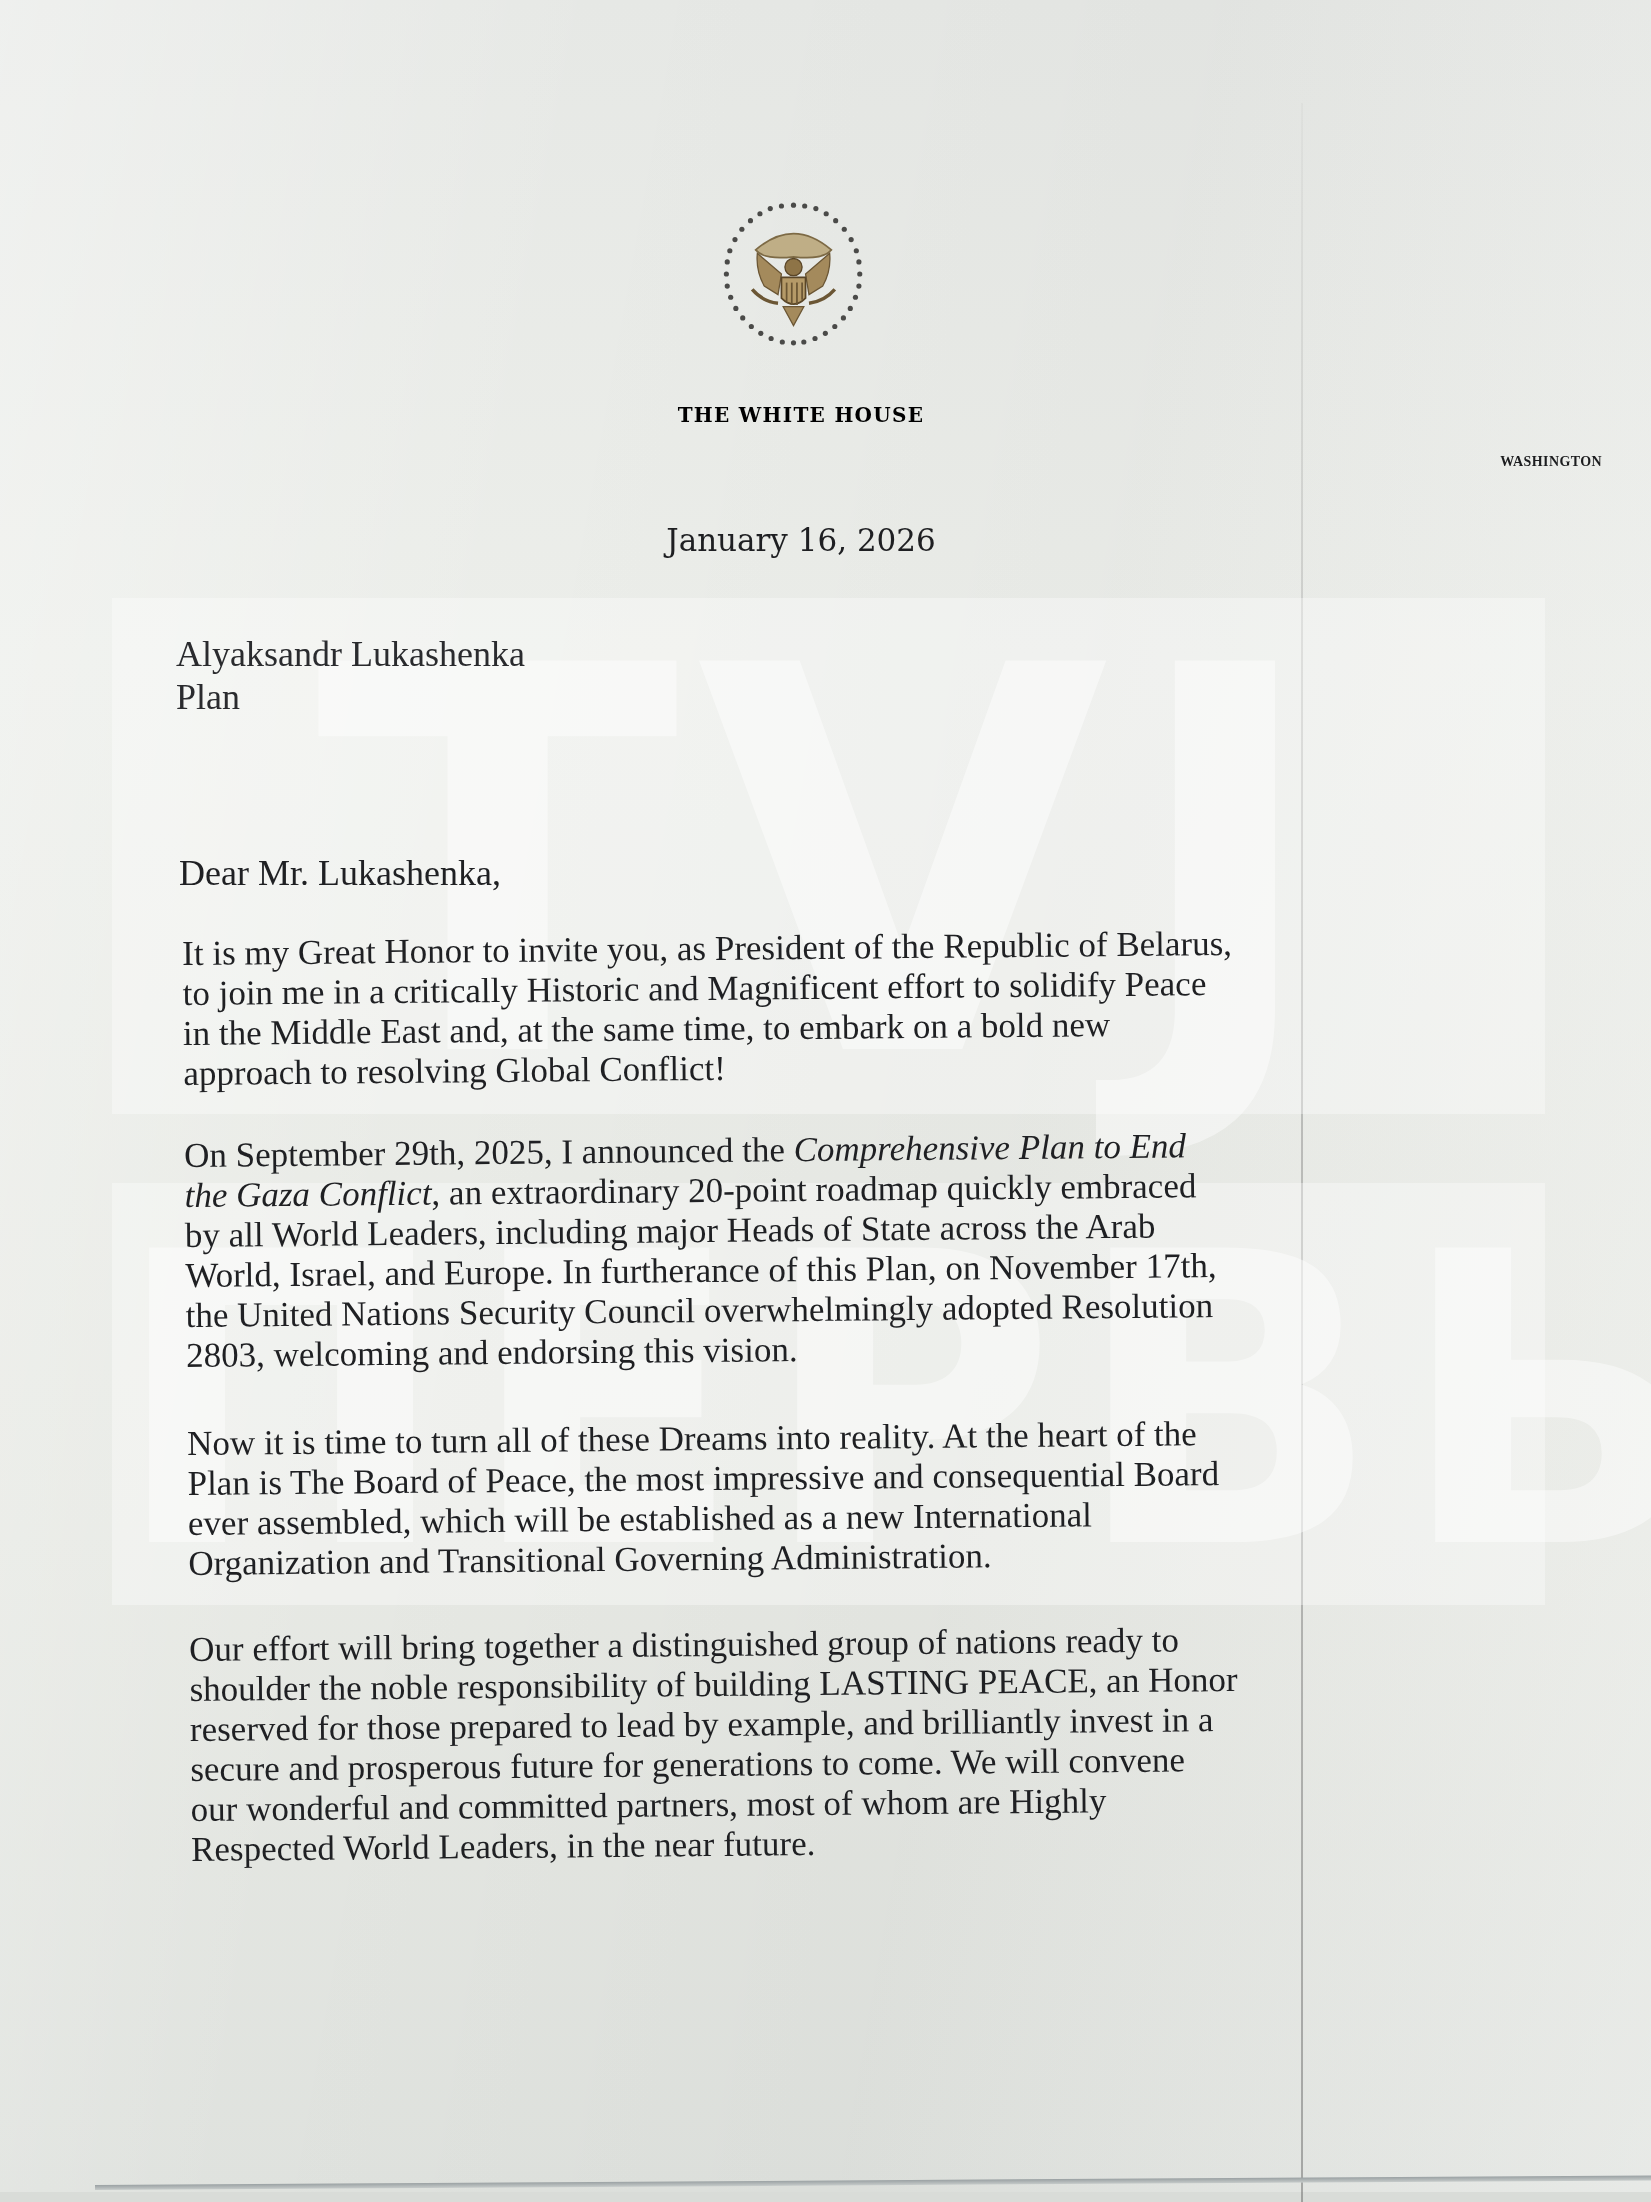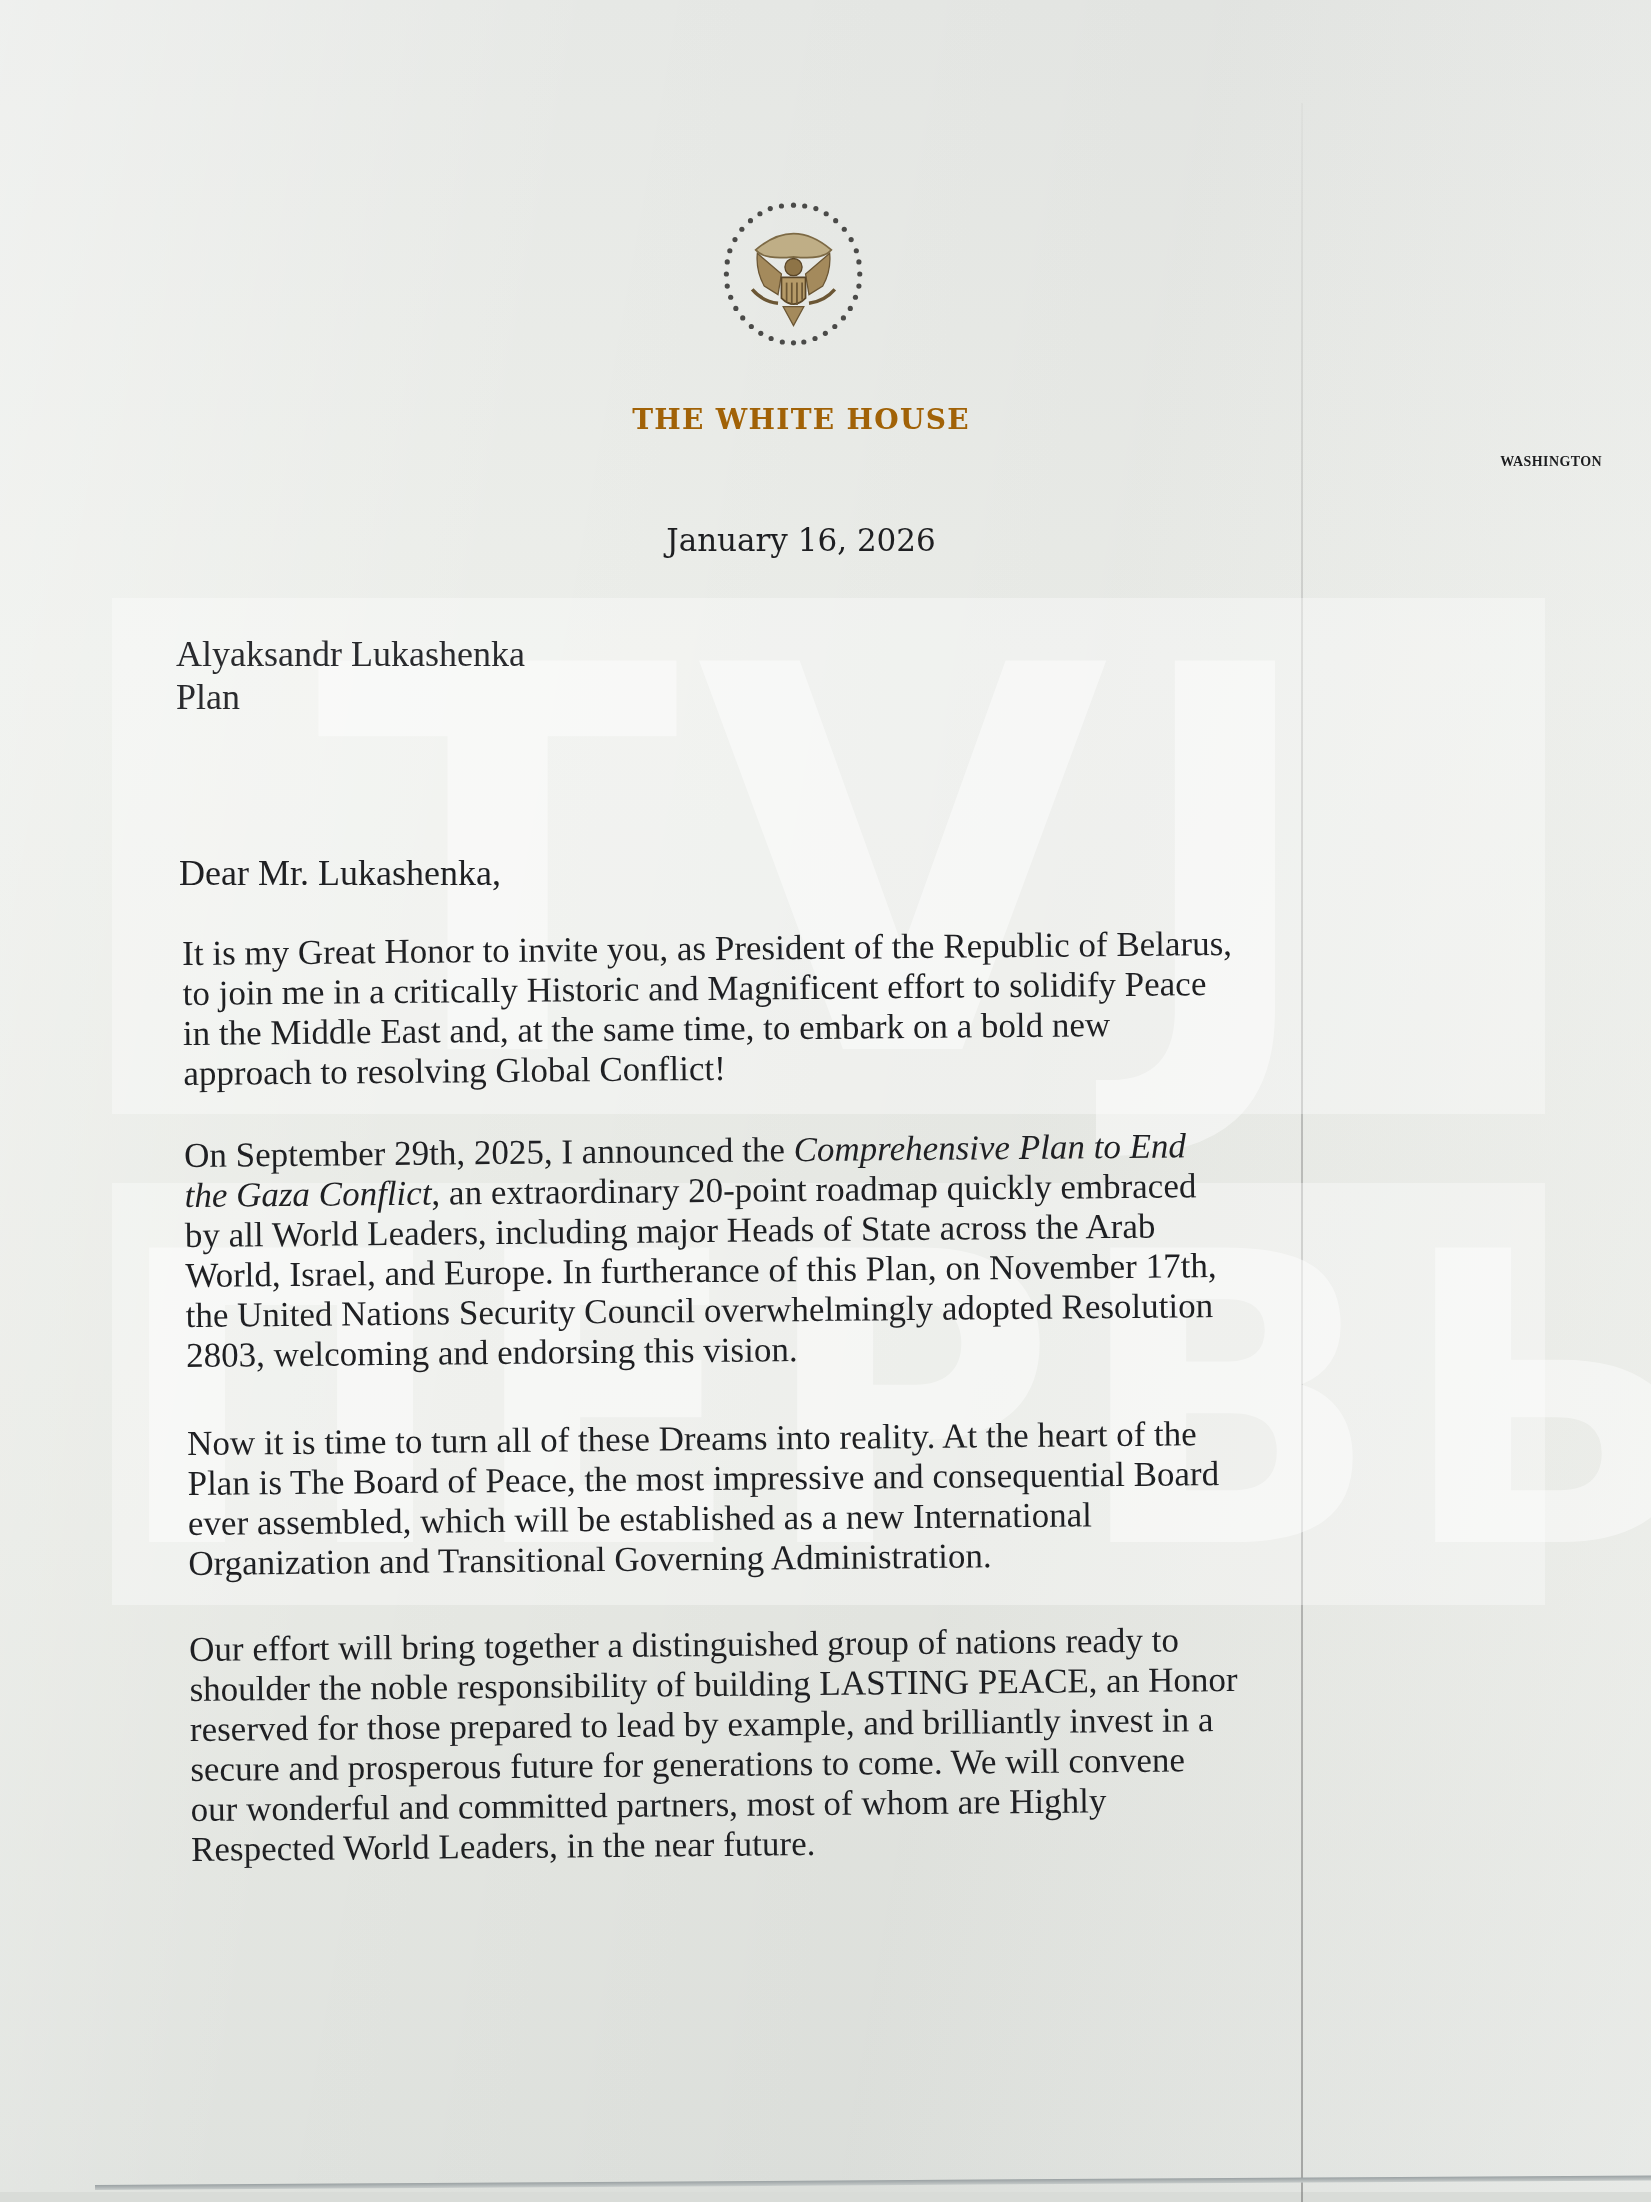--- a/index.html
+++ b/index.html
@@ -82,23 +82,23 @@
       height: 148px;
     }
     .letterhead-title {
       position: absolute;
       left: 0;
       top: 403px;
       width: 1602px;
       text-align: center;
       font-family: "DejaVu Serif", serif;
       font-weight: bold;
-      font-size: 28px;
+      font-size: 20px;
       letter-spacing: 1.3px;
-      color: #a16207;
+      color: #000000;
     }
     .letterhead-subtitle {
       position: absolute;
       left: 0;
       top: 454px;
       width: 1602px;
       text-align: right;
       font-family: Liberation Serif, serif;
       font-weight: bold;
       font-size: 14px;

